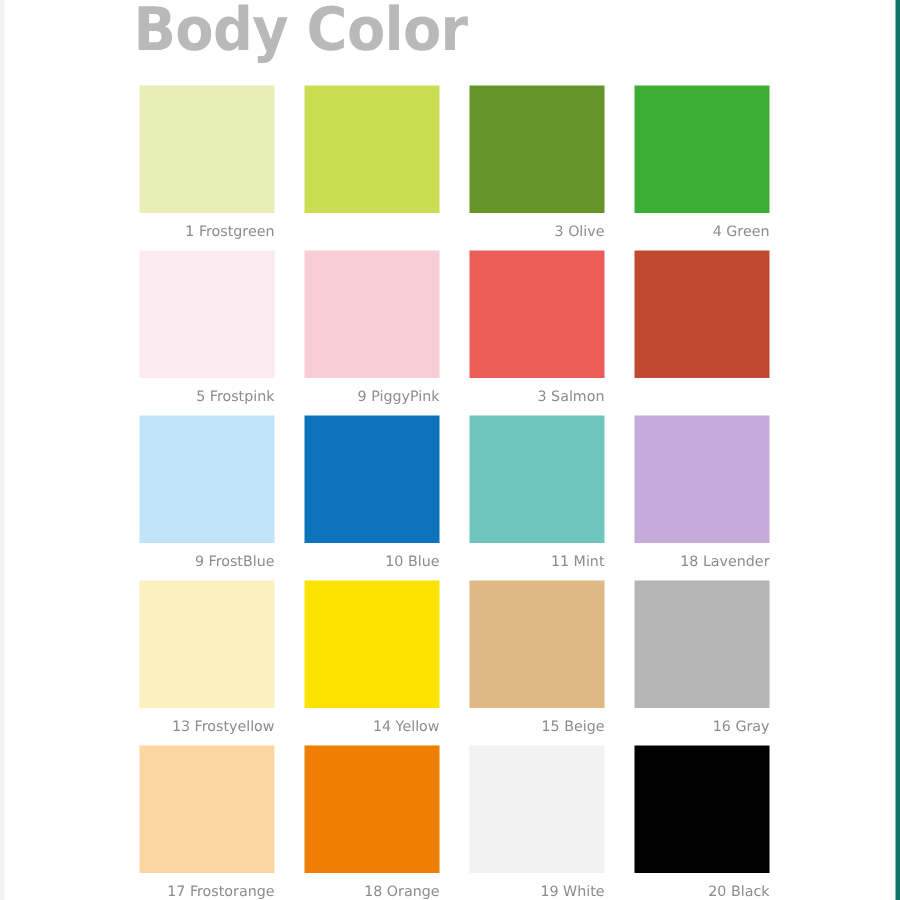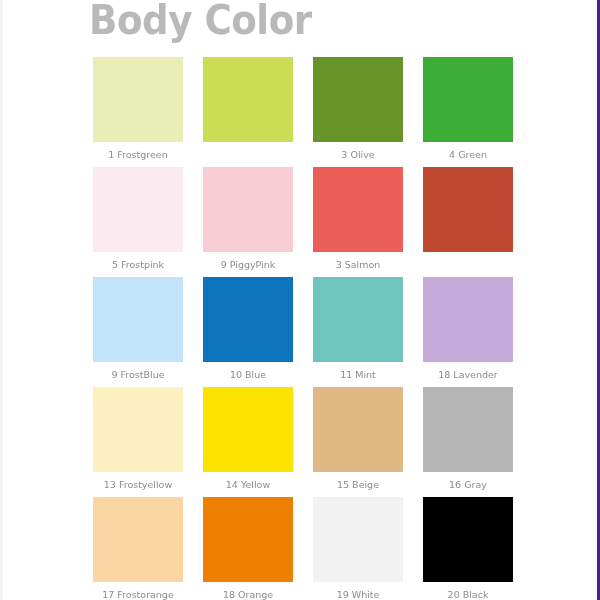--- a/index.html
+++ b/index.html
@@ -13,21 +13,21 @@
     font-family: "Liberation Sans", sans-serif;
     overflow: hidden;
     position: relative;
   }
   
   #page {
     position: absolute;
     inset: 0;
     background: #ffffff;
     border-left: 3px solid #f4f4f4;
-    border-right: 3px solid #4c1d95;
+    border-right: 3px solid #0f766e;
     box-sizing: border-box;
     padding-left: 35px;
   }
   #page-title {
     position: absolute;
     left: 86px;
     top: -4px;
     font-family: "DejaVu Sans", sans-serif;
     font-weight: bold;
     font-size: 40px;
@@ -54,21 +54,21 @@
     position: relative;
   }
   .swatch-chip {
     width: 90px;
     height: 85px;
     display: block;
   }
   .swatch-label {
     display: block;
     width: 90px;
-    text-align: center;
+    text-align: right;
     font-family: "DejaVu Sans", sans-serif;
     font-size: 9.5px;
     color: #8c8c8c;
     line-height: 25px;
     white-space: nowrap;
   }
 </style>
 </head>
 <body>
 

